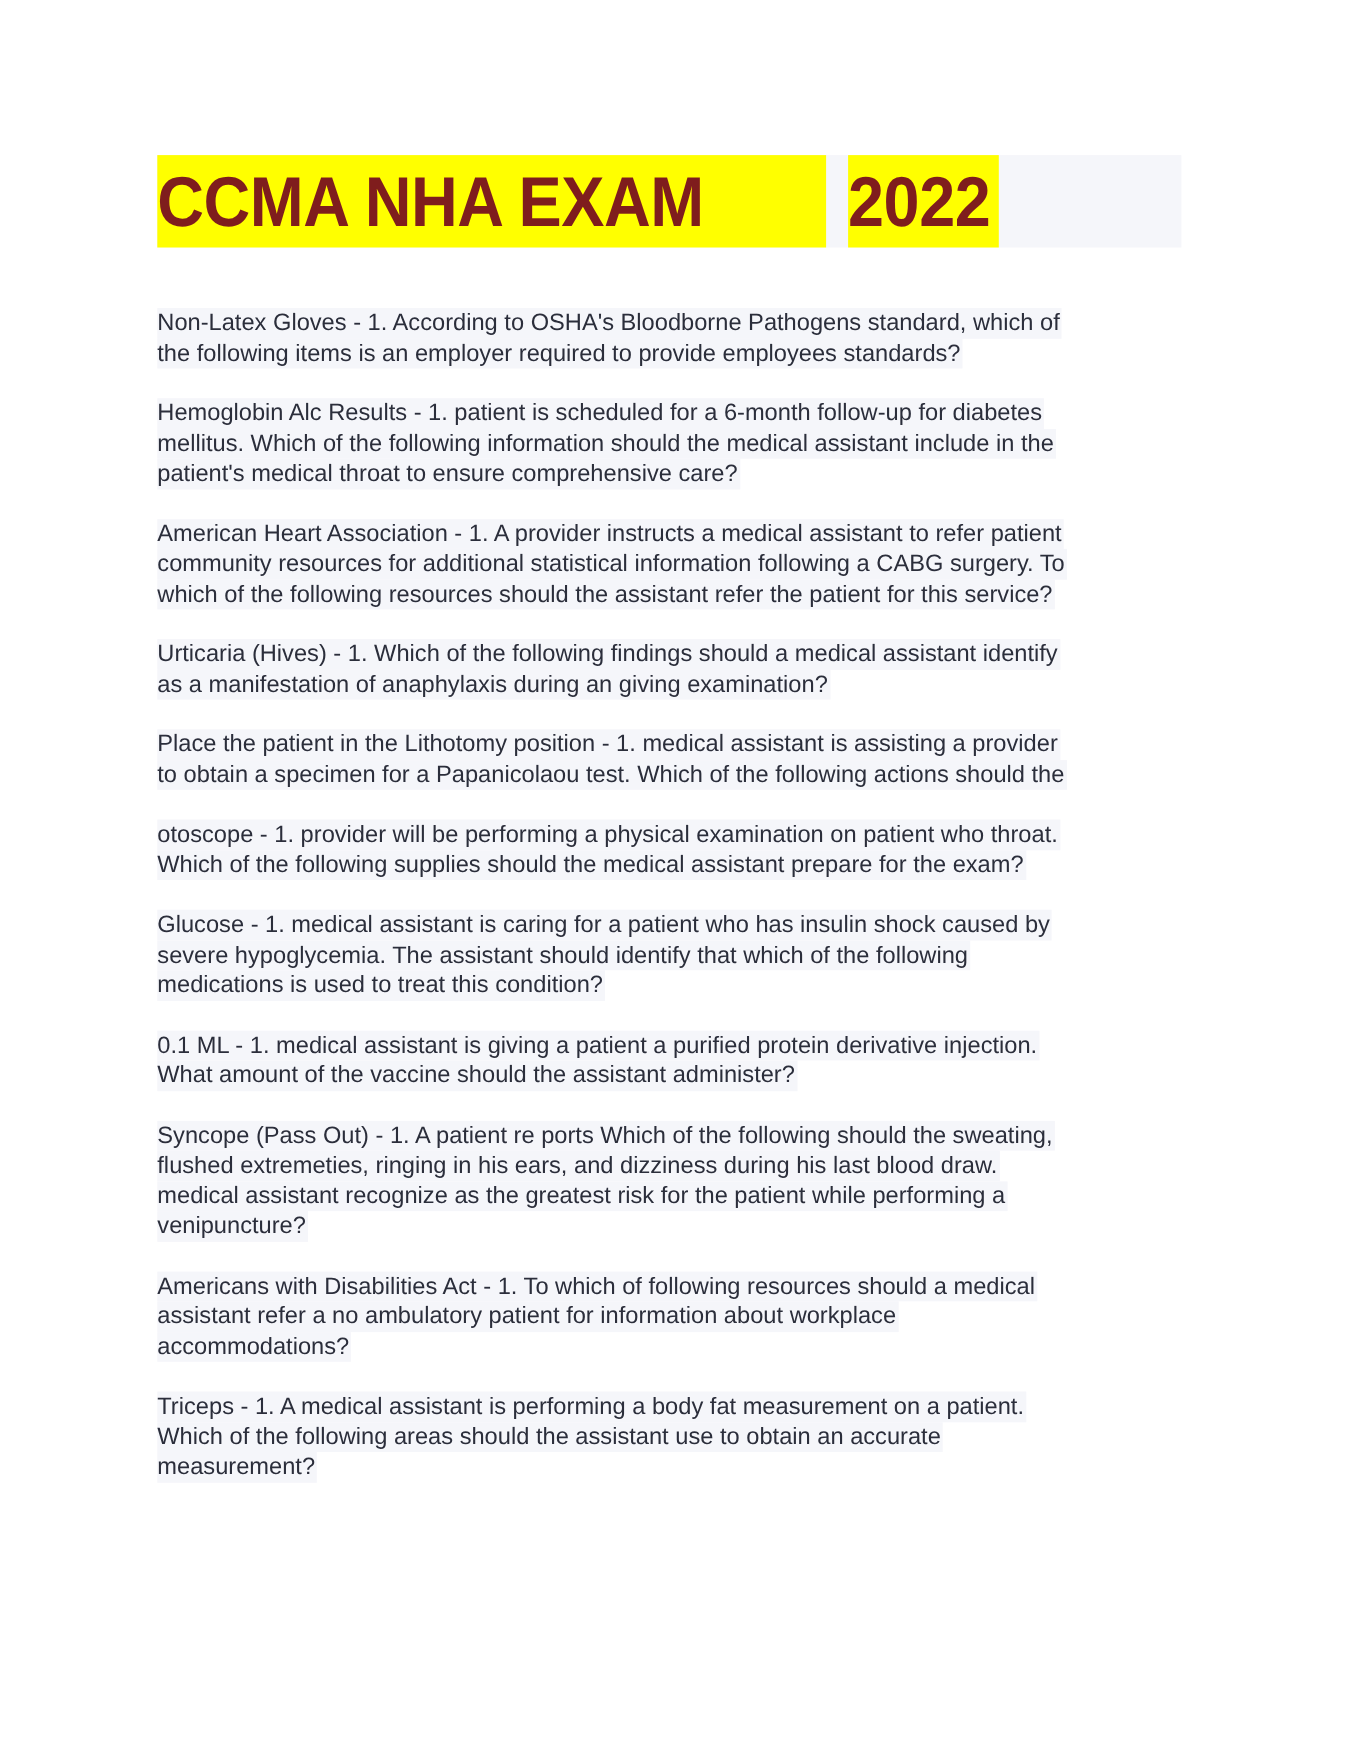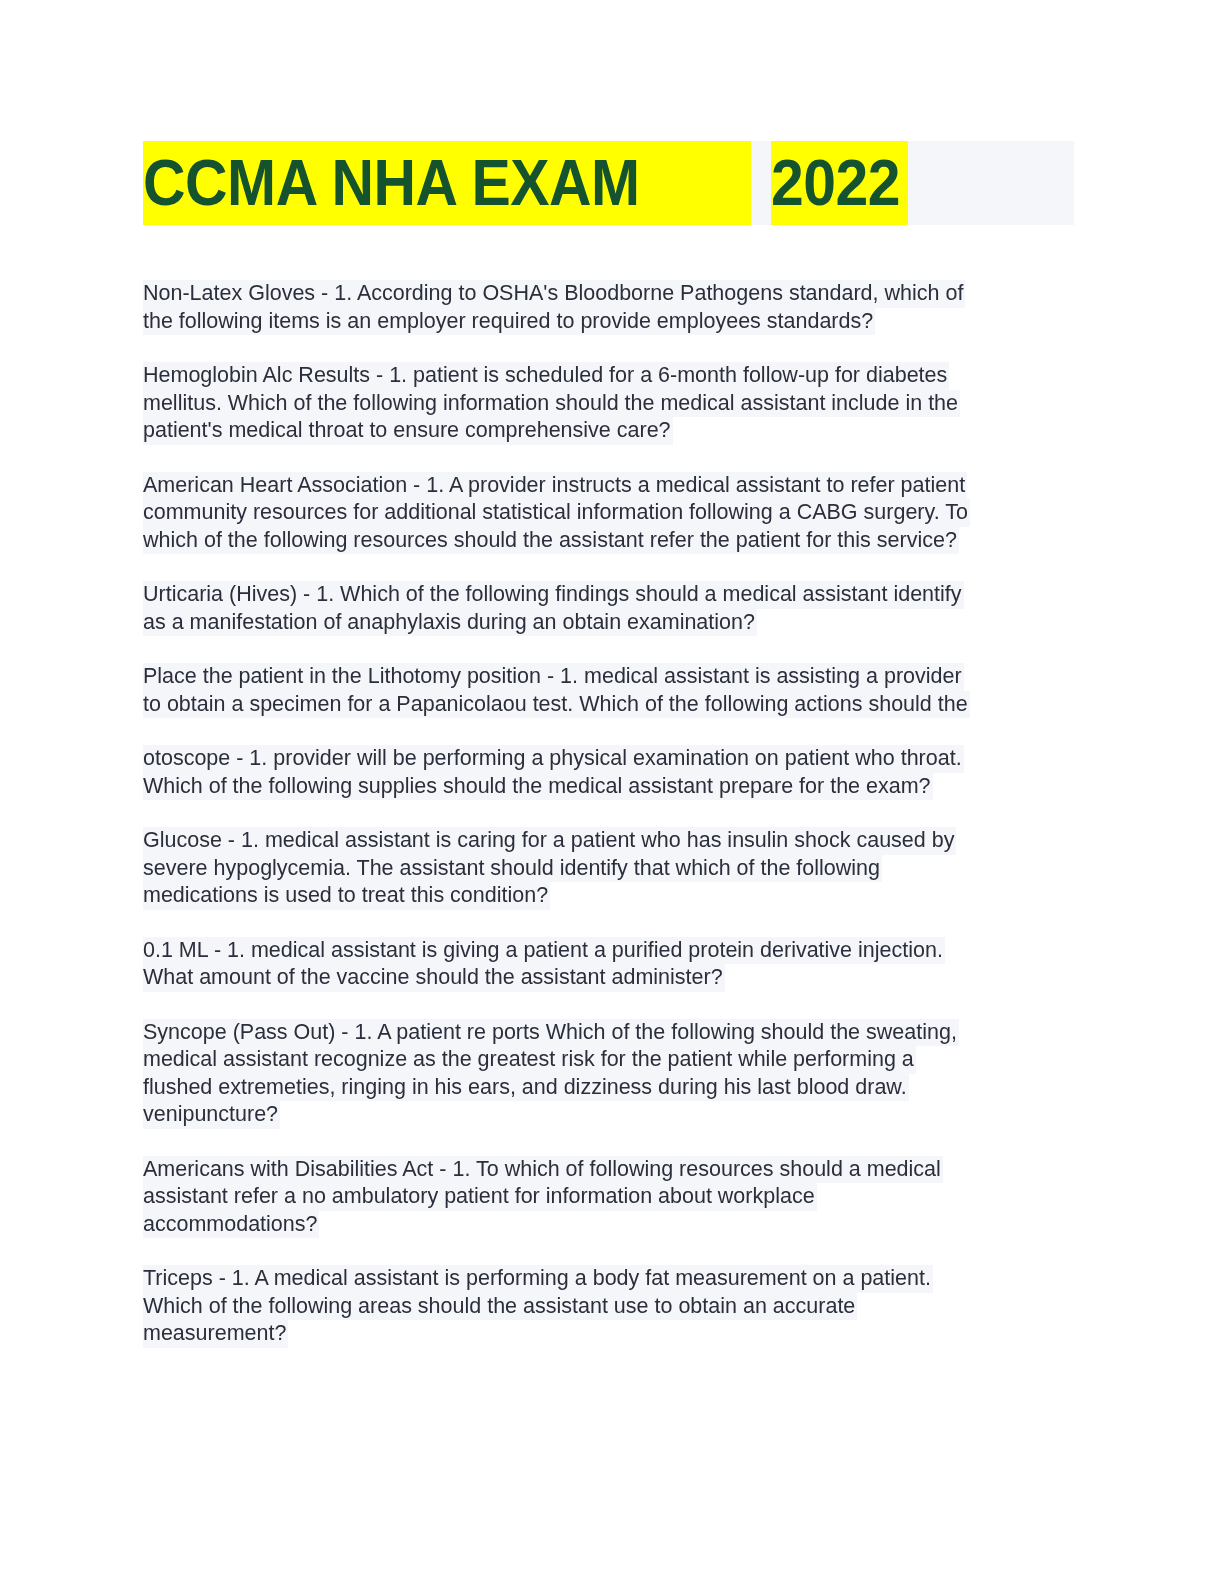--- a/index.html
+++ b/index.html
@@ -24,21 +24,21 @@
       background: #f5f6fa;
     }
     .title-hl {
       position: absolute;
       top: 0;
       height: 84px;
       background: #ffff00;
       font-weight: bold;
       font-size: 64px;
       line-height: 84px;
-      color: #14532d;
+      color: #7f1d1d;
       white-space: nowrap;
       overflow: hidden;
       letter-spacing: -0.5px;
     }
     .title-main { left: 0; width: 608px; padding-left: 0; }
     .title-year { left: 628px; width: 137px; }
     .title-text { display: inline-block; transform: scaleX(0.92); transform-origin: left center; }
 
     .entries {
       position: absolute;
@@ -81,43 +81,43 @@
     <span class="line-wrap"><span class="line">mellitus. Which of the following information should the medical assistant include in the</span></span>
     <span class="line-wrap"><span class="line">patient's medical throat to ensure comprehensive care?</span></span>
   </div>
   <div class="entry">
     <span class="line-wrap"><span class="line">American Heart Association - 1. A provider instructs a medical assistant to refer patient</span></span>
     <span class="line-wrap"><span class="line">community resources for additional statistical information following a CABG surgery. To</span></span>
     <span class="line-wrap"><span class="line">which of the following resources should the assistant refer the patient for this service?</span></span>
   </div>
   <div class="entry">
     <span class="line-wrap"><span class="line">Urticaria (Hives) - 1. Which of the following findings should a medical assistant identify</span></span>
-    <span class="line-wrap"><span class="line">as a manifestation of anaphylaxis during an obtain examination?</span></span>
+    <span class="line-wrap"><span class="line">as a manifestation of anaphylaxis during an giving examination?</span></span>
   </div>
   <div class="entry">
     <span class="line-wrap"><span class="line">Place the patient in the Lithotomy position - 1. medical assistant is assisting a provider</span></span>
     <span class="line-wrap"><span class="line">to obtain a specimen for a Papanicolaou test. Which of the following actions should the</span></span>
   </div>
   <div class="entry">
     <span class="line-wrap"><span class="line">otoscope - 1. provider will be performing a physical examination on patient who throat.</span></span>
     <span class="line-wrap"><span class="line">Which of the following supplies should the medical assistant prepare for the exam?</span></span>
   </div>
   <div class="entry">
     <span class="line-wrap"><span class="line">Glucose - 1. medical assistant is caring for a patient who has insulin shock caused by</span></span>
     <span class="line-wrap"><span class="line">severe hypoglycemia. The assistant should identify that which of the following</span></span>
     <span class="line-wrap"><span class="line">medications is used to treat this condition?</span></span>
   </div>
   <div class="entry">
     <span class="line-wrap"><span class="line">0.1 ML - 1. medical assistant is giving a patient a purified protein derivative injection.</span></span>
     <span class="line-wrap"><span class="line">What amount of the vaccine should the assistant administer?</span></span>
   </div>
   <div class="entry">
     <span class="line-wrap"><span class="line">Syncope (Pass Out) - 1. A patient re ports Which of the following should the sweating,</span></span>
+    <span class="line-wrap"><span class="line">flushed extremeties, ringing in his ears, and dizziness during his last blood draw.</span></span>
     <span class="line-wrap"><span class="line">medical assistant recognize as the greatest risk for the patient while performing a</span></span>
-    <span class="line-wrap"><span class="line">flushed extremeties, ringing in his ears, and dizziness during his last blood draw.</span></span>
     <span class="line-wrap"><span class="line">venipuncture?</span></span>
   </div>
   <div class="entry">
     <span class="line-wrap"><span class="line">Americans with Disabilities Act - 1. To which of following resources should a medical</span></span>
     <span class="line-wrap"><span class="line">assistant refer a no ambulatory patient for information about workplace</span></span>
     <span class="line-wrap"><span class="line">accommodations?</span></span>
   </div>
   <div class="entry">
     <span class="line-wrap"><span class="line">Triceps - 1. A medical assistant is performing a body fat measurement on a patient.</span></span>
     <span class="line-wrap"><span class="line">Which of the following areas should the assistant use to obtain an accurate</span></span>

